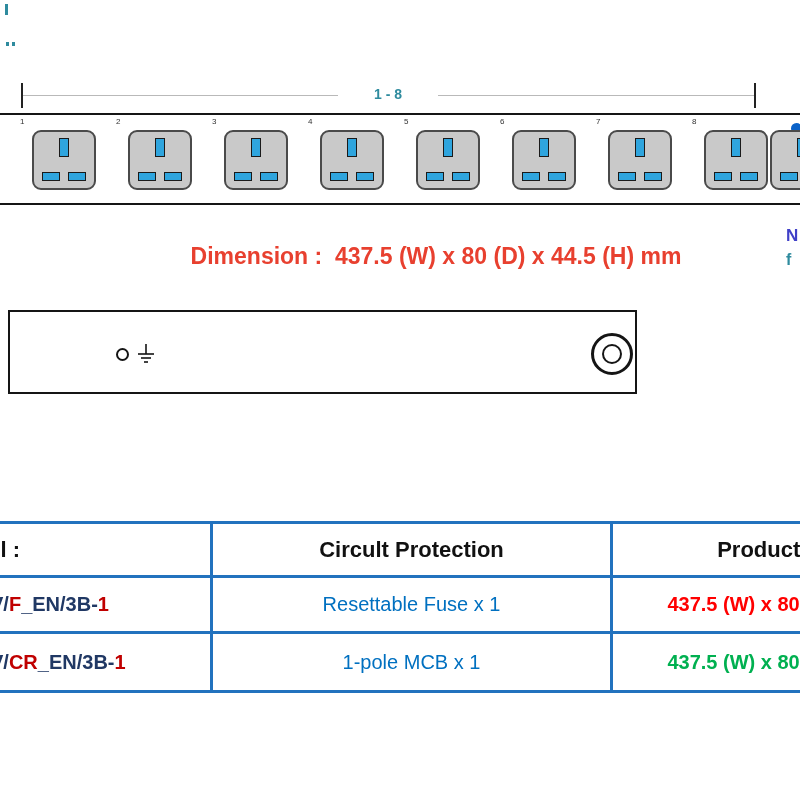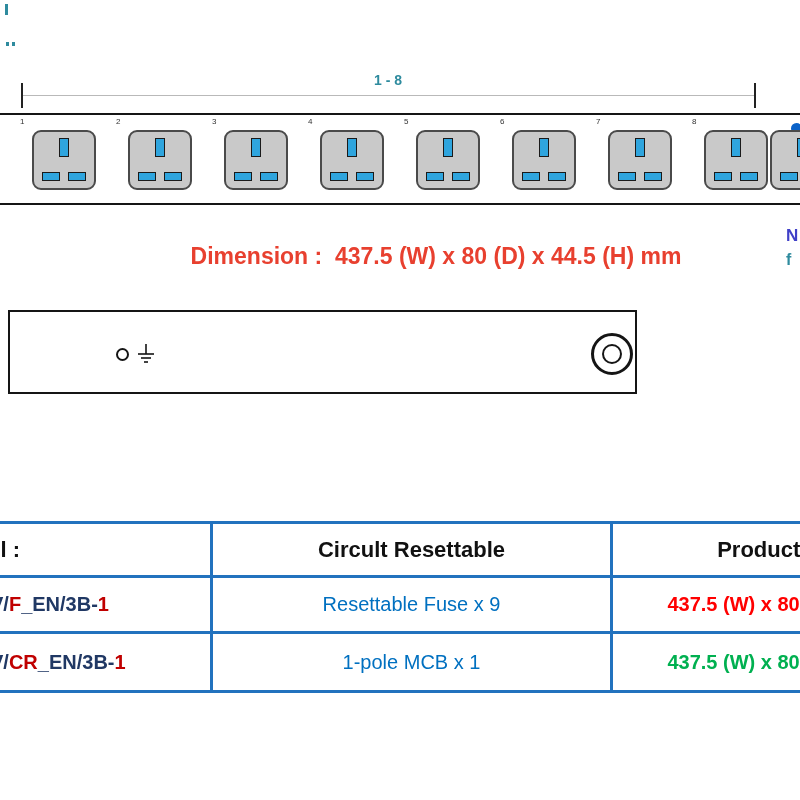--- a/index.html
+++ b/index.html
@@ -5,21 +5,21 @@
   * { margin:0; padding:0; box-sizing:border-box; }
   html,body { width:800px; height:800px; background:#fff; overflow:hidden;
               font-family:"Liberation Sans", sans-serif; position:relative; }
 
   
   .crop-mark { position:absolute; background:#2E8B9E; }
 
   
   #dim-tick-left, #dim-tick-right { position:absolute; width:2px; height:25px; background:#222; top:83px; }
   #dim-line { position:absolute; top:95px; left:23px; width:731px; height:1px; background:#b9b9b9; }
-  #range-label { position:absolute; top:72px; left:338px; width:100px; text-align:center;
+  #range-label { position:absolute; top:86px; left:338px; width:100px; text-align:center;
                  font-size:14px; font-weight:bold; background:#fff; z-index:2; }
 
   
   #strip { position:absolute; left:-8px; top:113px; width:816px; height:92px;
            border:2px solid #151515; background:#fff; overflow:hidden; }
   .socket { position:absolute; top:15px; width:64px; height:60px; background:#c9c9c9;
             border:2px solid #4a4a4a; border-radius:9px; }
   .slot { position:absolute; background:#2FA5DE; border:1px solid #1a1a1a; }
   .slot-earth { left:50%; transform:translateX(-50%); top:6px; width:10px; height:19px; }
   .slot-l { left:8px;  top:40px; width:18px; height:9px; }
@@ -146,31 +146,31 @@
   <div id="inlet-outer">
     <div id="inlet-inner"></div>
   </div>
 </div>
 
 <div id="spec-table">
   <div class="cell head">
     <span>Model :</span>
   </div>
   <div class="cell head">
-    <span>Circult Resettable</span>
+    <span>Circult Protection</span>
   </div>
   <div class="cell head">
     <span>Product Dimension</span>
   </div>
 
   <div class="cell body-row model-cell">
     <span class="model-text"><span style="color: rgb(32, 56, 100);">V/</span><span style="color: rgb(192, 0, 0);">F</span><span style="color: rgb(32, 56, 100);">_EN/3B-</span><span style="color: rgb(192, 0, 0);">1</span></span>
   </div>
   <div class="cell body-row">
-    <span style="color: rgb(0, 112, 192);">Resettable Fuse x 9</span>
+    <span style="color: rgb(0, 112, 192);">Resettable Fuse x 1</span>
   </div>
   <div class="cell body-row dim-cell">
     <span style="color: rgb(255, 0, 0);">437.5 (W) x 80 (D) x 44.5 (H) mm</span>
   </div>
 
   <div class="cell body-row model-cell">
     <span class="model-text"><span style="color: rgb(32, 56, 100);">V/</span><span style="color: rgb(192, 0, 0); text-align: center;">CR</span><span style="color: rgb(32, 56, 100);">_EN/3B-</span><span style="color: rgb(192, 0, 0);">1</span></span>
   </div>
   <div class="cell body-row">
     <span style="color: rgb(0, 112, 192); text-align: center;">1-pole MCB x 1</span>

